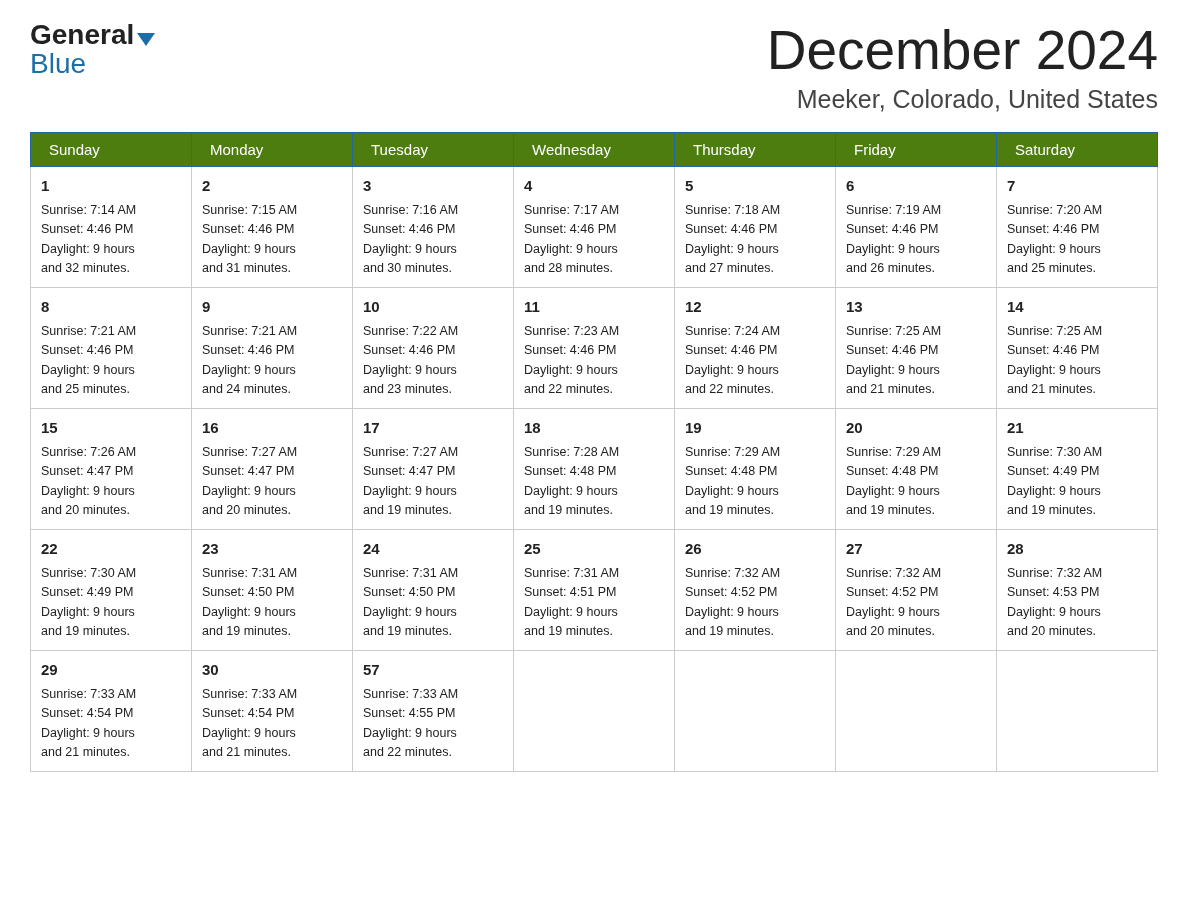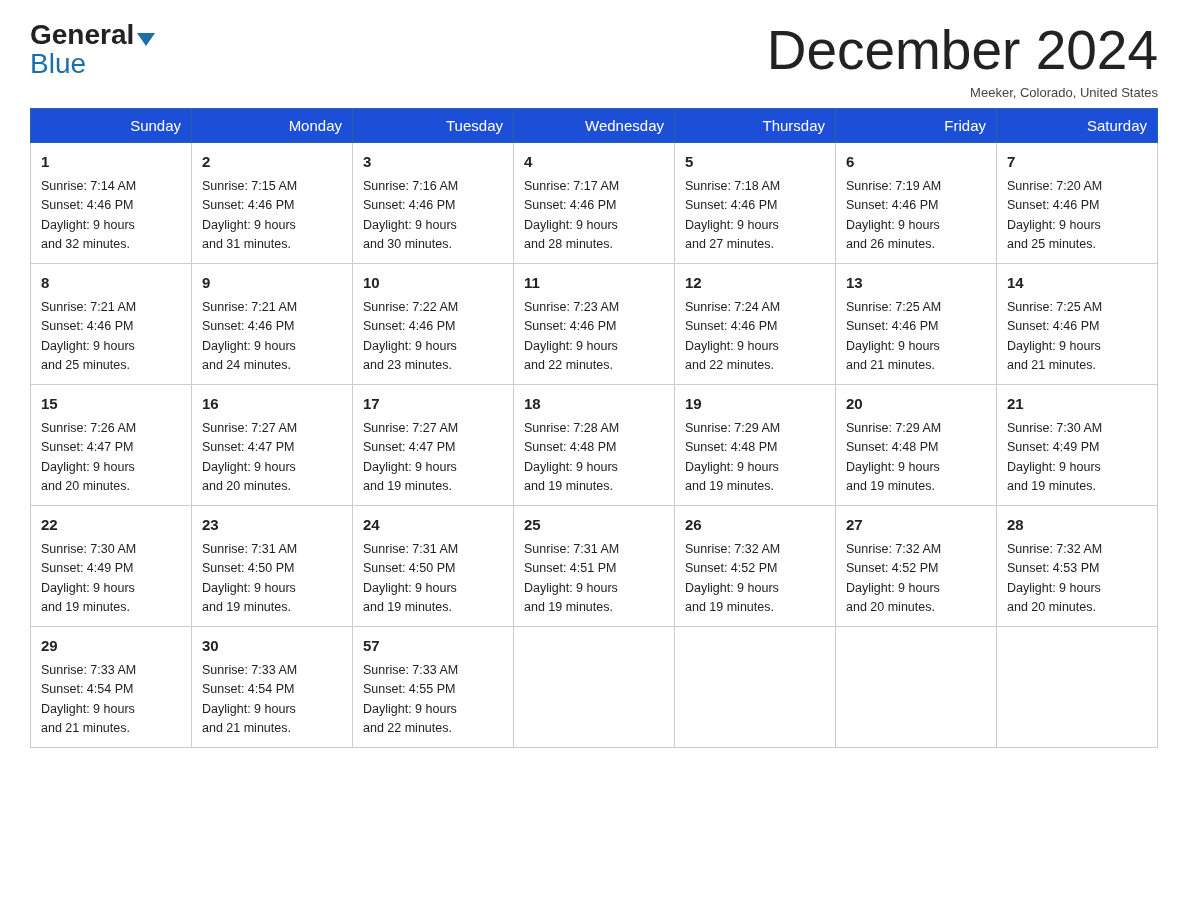--- a/index.html
+++ b/index.html
@@ -8,53 +8,53 @@
       background: #fff;
       color: #222;
       width: 1188px;
       min-height: 918px;
       padding: 20px 30px;
     }
     .header-area {
       display: flex;
       justify-content: space-between;
       align-items: flex-start;
-      margin-bottom: 8px;
+      margin-bottom: 18px;
     }
     .logo {
       display: flex;
       flex-direction: column;
       align-items: flex-start;
     }
     .title-area {
       text-align: right;
     }
     .month-title {
       font-size: 55px;
       font-weight: normal;
       color: #222;
       line-height: 1.1;
     }
     .location-title {
-      font-size: 13px;
+      font-size: 25px;
       color: #444;
       margin-top: 4px;
     }
     .calendar-table {
       width: 100%;
       border-collapse: collapse;
       border: 1px solid #aaa;
     }
     .calendar-table th {
-      background: #1d4ed8;
+      background: #4d7c0f;
       color: #fff;
       font-size: 15px;
       font-weight: normal;
-      padding: 8px 10px;
-      text-align: right;
+      padding: 8px 18px;
+      text-align: left;
       border: 1px solid #2268a0;
     }
     .calendar-table td {
       vertical-align: top;
       padding: 8px 10px;
       border: 1px solid #ccc;
       width: 14.28%;
       min-height: 100px;
       font-size: 13px;
       line-height: 1.5;

